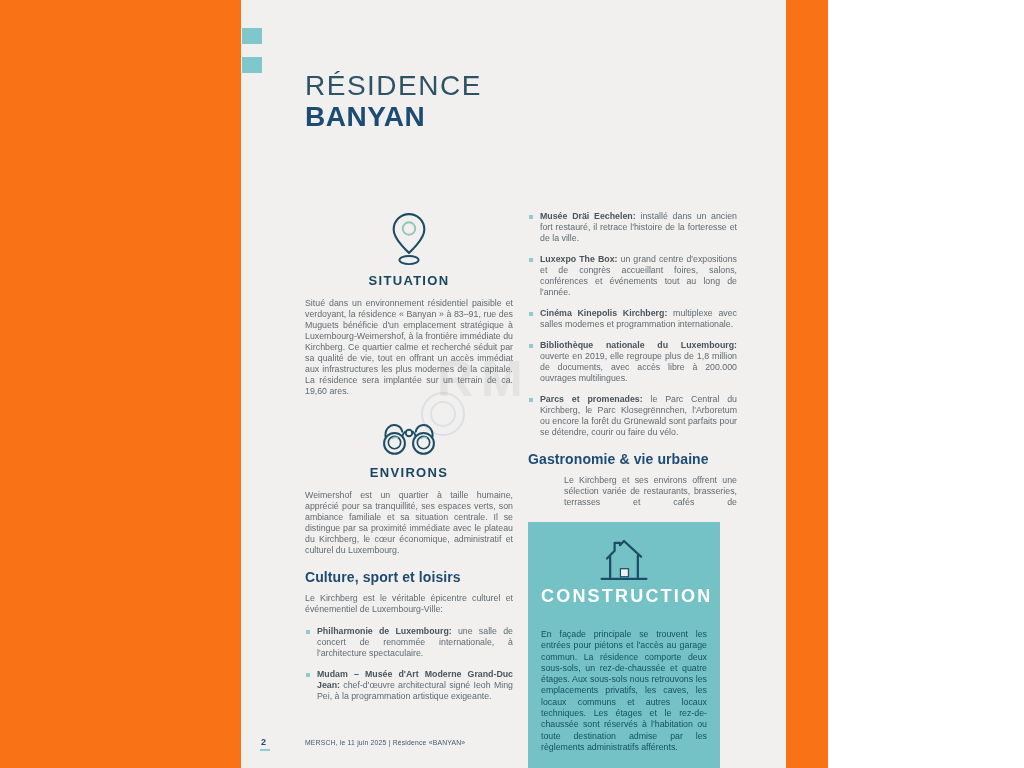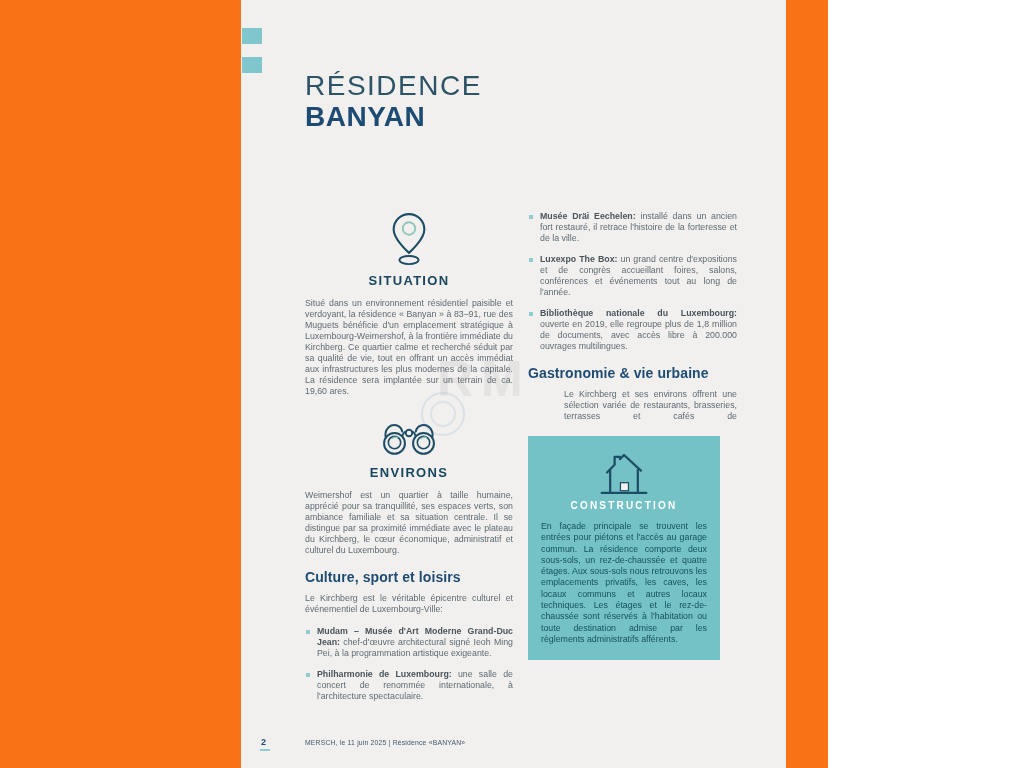--- a/index.html
+++ b/index.html
@@ -27,21 +27,21 @@
   .force-last { text-align-last: justify; margin-left: 36px; }
 
   .sub-heading { font-size:14px; font-weight:700; color:#1d4b73; margin:13px 0 8px; letter-spacing:0.1px; }
 
   .bullet { display:flex; margin-bottom:10px; }
   .bullet-sq { flex:0 0 auto; width:4px; height:4px; background:#8fccd2; margin:3.5px 7px 0 1px; }
   .bullet-text { font-size:8.8px; line-height:11px; color:#5e6a72; text-align:justify; }
   .bullet-text b { color:#49545c; font-weight:700;margin-top:28px; }
 
   .construction-box { margin-top:14px; width:192px; background:#74c2c6; padding:11px 13px 15px; }
-  .construction-head { text-align:center; color:#ffffff; font-weight:700; font-size:10px; letter-spacing:2.2px; margin:3px 0 10px; }
+  .construction-head { text-align:center; color:#ffffff; font-weight:700; font-size:18px; letter-spacing:2.2px; margin:3px 0 22px; }
   .construction-body { font-size:8.8px; line-height:11.3px; color:#15505f; text-align:justify; }
 
   .footer-pagenum { position:absolute; left:20px; top:737px; font-size:9px; font-weight:700; color:#1d4b73; }
   .footer-pagenum-line { position:absolute; left:19px; top:749px; width:10px; height:2px; background:#8fccd2; }
   .footer-text { position:absolute; left:64px; top:739px; font-size:6.8px; color:#40586b; letter-spacing:0.2px; }
 
   .watermark-rm { position:absolute; left:196px; top:350px; font-size:50px; font-weight:800; color:rgba(150,150,152,0.14); letter-spacing:8px; }
   .watermark-ring { position:absolute; left:180px; top:392px; width:44px; height:44px; border-radius:50%; border:2px solid rgba(100,145,195,0.16); }
   .watermark-ring-inner { position:absolute; left:7px; top:7px; width:26px; height:26px; border-radius:50%; border:2px solid rgba(100,145,195,0.14); }
 
@@ -97,29 +97,29 @@
         </div>
         <div class="sec-heading">ENVIRONS</div>
         <p class="body-text">Weimershof est un quartier à taille humaine, apprécié pour sa tranquillité, ses espaces verts, son ambiance familiale et sa situation centrale. Il se distingue par sa proximité immédiate avec le plateau du Kirchberg, le cœur économique, administratif et culturel du Luxembourg.</p>
 
         <div class="sub-heading">Culture, sport et loisirs</div>
         <p class="body-text">Le Kirchberg est le véritable épicentre culturel et événementiel de Luxembourg-Ville:</p>
 
         <div class="bullet">
           <span class="bullet-sq"></span>
           <div class="bullet-text">
-            <b>Mudam – Musée d'Art Moderne Grand-Duc Jean:</b>
-            <span>chef-d'œuvre architectural signé Ieoh Ming Pei, à la programmation artistique exigeante.</span>
+            <b>Philharmonie de Luxembourg:</b>
+            <span>une salle de concert de renommée internationale, à l'architecture spectaculaire.</span>
           </div>
         </div>
         <div class="bullet">
           <span class="bullet-sq"></span>
           <div class="bullet-text">
-            <b>Philharmonie de Luxembourg:</b>
-            <span>une salle de concert de renommée internationale, à l'architecture spectaculaire.</span>
+            <b>Mudam – Musée d'Art Moderne Grand-Duc Jean:</b>
+            <span>chef-d'œuvre architectural signé Ieoh Ming Pei, à la programmation artistique exigeante.</span>
           </div>
         </div>
       </div>
 
       <div class="col-right">
 
         <div class="bullet">
           <span class="bullet-sq"></span>
           <div class="bullet-text">
             <b>Musée Dräi Eechelen:</b>
@@ -129,22 +129,36 @@
         <div class="bullet">
           <span class="bullet-sq"></span>
           <div class="bullet-text">
             <b>Luxexpo The Box:</b>
             <span>un grand centre d'expositions et de congrès accueillant foires, salons, conférences et événements tout au long de l'année.</span>
           </div>
         </div>
         <div class="bullet">
           <span class="bullet-sq"></span>
           <div class="bullet-text">
+            <b>Cinéma Kinepolis Kirchberg:</b>
+            <span>multiplexe avec salles modernes et programmation internationale.</span>
+          </div>
+        </div>
+        <div class="bullet">
+          <span class="bullet-sq"></span>
+          <div class="bullet-text">
             <b>Bibliothèque nationale du Luxembourg:</b>
             <span>ouverte en 2019, elle regroupe plus de 1,8 million de documents, avec accès libre à 200.000 ouvrages multilingues.</span>
+          </div>
+        </div>
+        <div class="bullet">
+          <span class="bullet-sq"></span>
+          <div class="bullet-text">
+            <b>Parcs et promenades:</b>
+            <span>le Parc Central du Kirchberg, le Parc Klosegrënnchen, l'Arboretum ou encore la forêt du Grünewald sont parfaits pour se détendre, courir ou faire du vélo.</span>
           </div>
         </div>
 
         <div class="sub-heading">Gastronomie &amp; vie urbaine</div>
         <p class="body-text force-last">Le Kirchberg et ses environs offrent une sélection variée de restaurants, brasseries, terrasses et cafés de</p>
 
         <div class="construction-box">
           <svg width="60" height="50" viewBox="0 0 64 56" fill="none">
             <path d="M13 28.5 L21.5 19.8 L21.5 11 L27.5 11 L27.5 13.6 L32 9 L51 26.5" stroke="#1d4d66" stroke-width="2.5" stroke-linejoin="round" stroke-linecap="round"></path>
             <path d="M16.5 26.5 V51" stroke="#1d4d66" stroke-width="2.5" stroke-linecap="round"></path>

